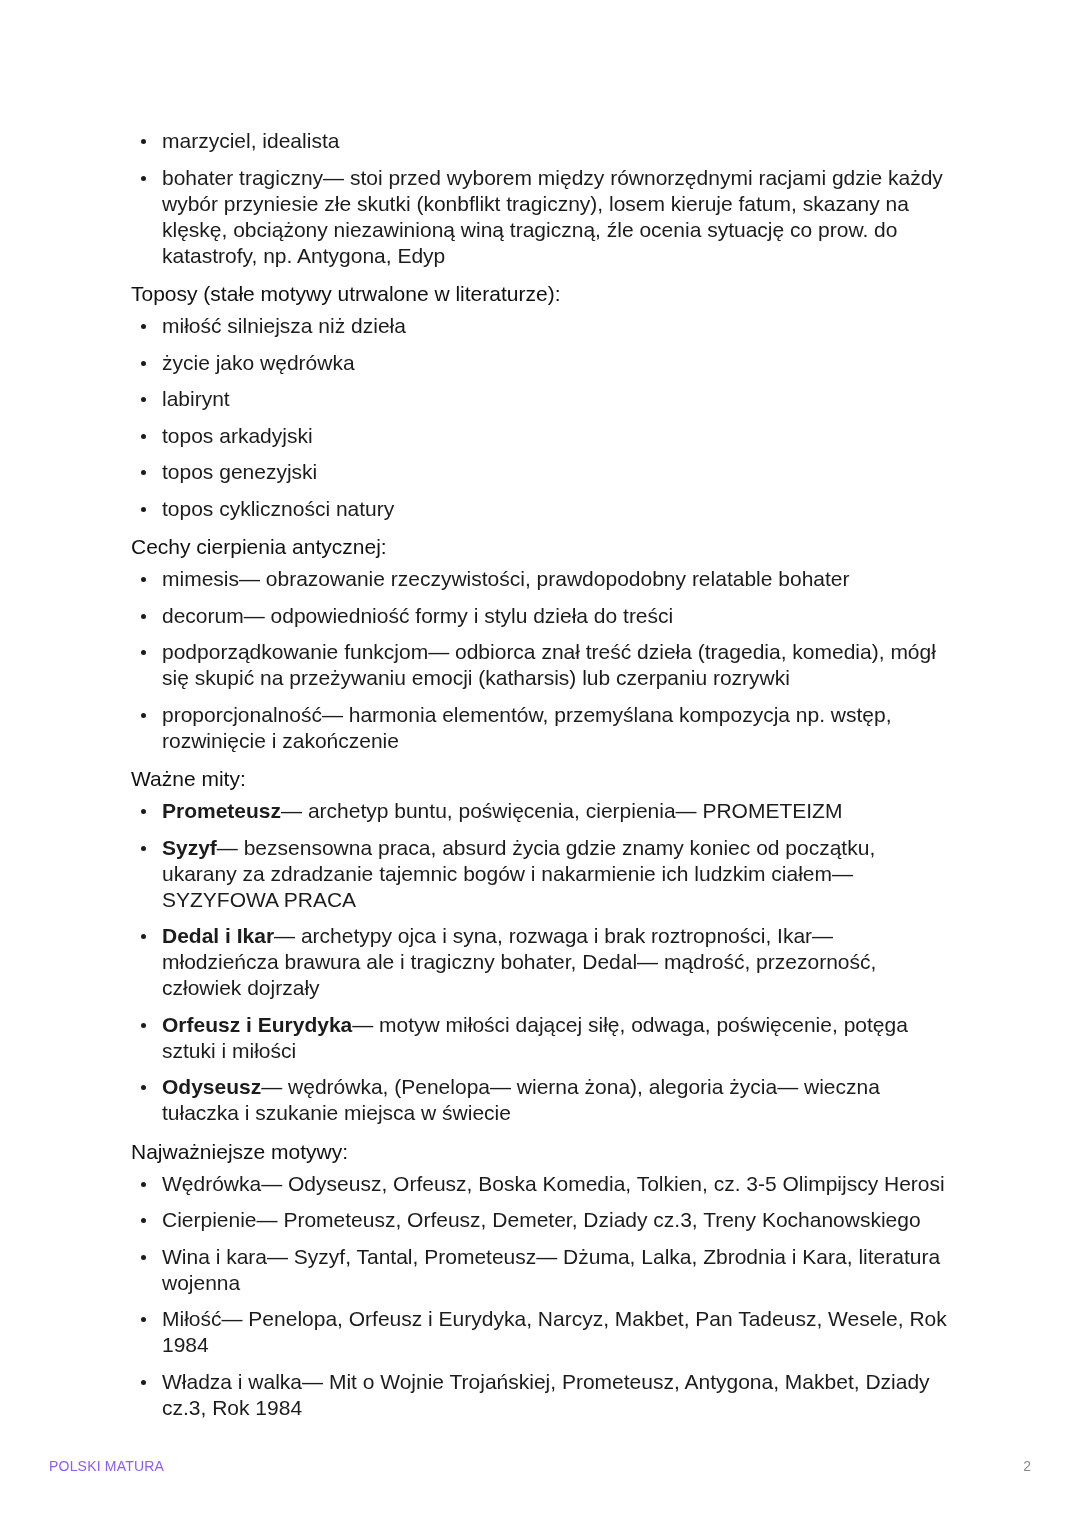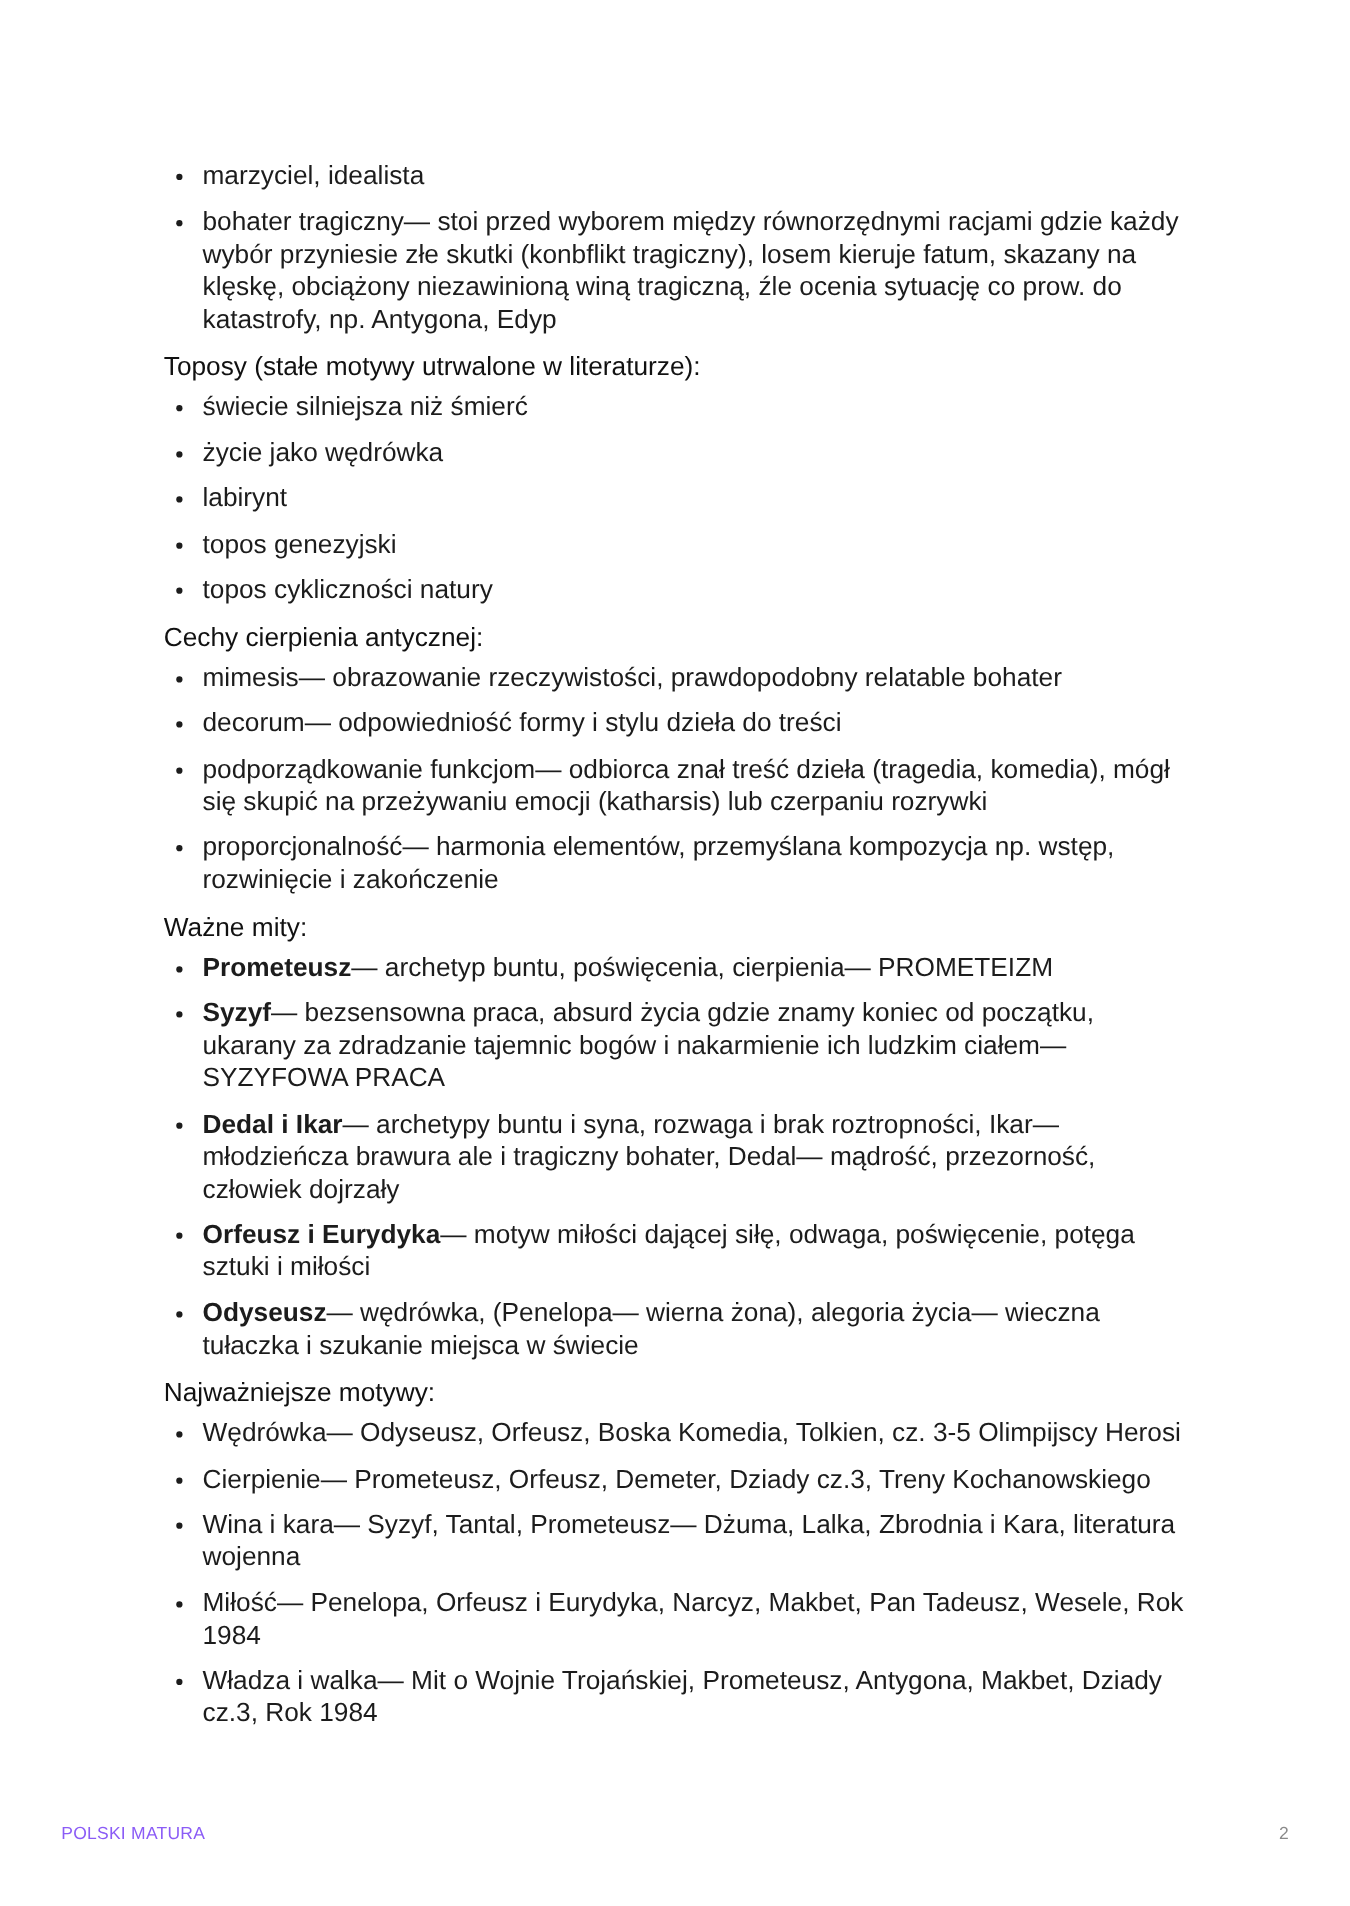--- a/index.html
+++ b/index.html
@@ -84,40 +84,41 @@
 <div class="page">
   <div class="content">
 
     <ul class="bullets">
       <li>marzyciel, idealista</li>
       <li>bohater tragiczny— stoi przed wyborem między równorzędnymi racjami gdzie każdy wybór przyniesie złe skutki (konbflikt tragiczny), losem kieruje fatum, skazany na klęskę, obciążony niezawinioną winą tragiczną, źle ocenia sytuację co prow. do katastrofy, np. Antygona, Edyp</li>
     </ul>
 
     <div class="section-title">Toposy (stałe motywy utrwalone w literaturze):</div>
     <ul class="bullets">
-      <li>świecie silniejsza niż śmierć</li>
+      <li>miłość silniejsza niż dzieła</li>
       <li>życie jako wędrówka</li>
       <li>labirynt</li>
+      <li>topos arkadyjski</li>
       <li>topos genezyjski</li>
       <li>topos cykliczności natury</li>
     </ul>
 
     <div class="section-title">Cechy cierpienia antycznej:</div>
     <ul class="bullets">
       <li>mimesis— obrazowanie rzeczywistości, prawdopodobny relatable bohater</li>
       <li>decorum— odpowiedniość formy i stylu dzieła do treści</li>
       <li>podporządkowanie funkcjom— odbiorca znał treść dzieła (tragedia, komedia), mógł się skupić na przeżywaniu emocji (katharsis) lub czerpaniu rozrywki</li>
       <li>proporcjonalność— harmonia elementów, przemyślana kompozycja np. wstęp, rozwinięcie i zakończenie</li>
     </ul>
 
     <div class="section-title">Ważne mity:</div>
     <ul class="bullets">
       <li><span class="term">Prometeusz</span><span>— archetyp buntu, poświęcenia, cierpienia— PROMETEIZM</span></li>
       <li><span class="term">Syzyf</span><span>— bezsensowna praca, absurd życia gdzie znamy koniec od początku, ukarany za zdradzanie tajemnic bogów i nakarmienie ich ludzkim ciałem— SYZYFOWA PRACA</span></li>
-      <li><span class="term">Dedal i Ikar</span><span>— archetypy buntu i syna, rozwaga i brak roztropności, Ikar— młodzieńcza brawura ale i tragiczny bohater, Dedal— mądrość, przezorność, człowiek dojrzały</span></li>
+      <li><span class="term">Dedal i Ikar</span><span>— archetypy ojca i syna, rozwaga i brak roztropności, Ikar— młodzieńcza brawura ale i tragiczny bohater, Dedal— mądrość, przezorność, człowiek dojrzały</span></li>
       <li><span class="term">Orfeusz i Eurydyka</span><span>— motyw miłości dającej siłę, odwaga, poświęcenie, potęga sztuki i miłości</span></li>
       <li><span class="term">Odyseusz</span><span>— wędrówka, (Penelopa— wierna żona), alegoria życia— wieczna tułaczka i szukanie miejsca w świecie</span></li>
     </ul>
 
     <div class="section-title">Najważniejsze motywy:</div>
     <ul class="bullets">
       <li>Wędrówka— Odyseusz, Orfeusz, Boska Komedia, Tolkien, cz. 3-5 Olimpijscy Herosi</li>
       <li>Cierpienie— Prometeusz, Orfeusz, Demeter, Dziady cz.3, Treny Kochanowskiego</li>
       <li>Wina i kara— Syzyf, Tantal, Prometeusz— Dżuma, Lalka, Zbrodnia i Kara, literatura wojenna</li>
       <li>Miłość— Penelopa, Orfeusz i Eurydyka, Narcyz, Makbet, Pan Tadeusz, Wesele, Rok 1984</li>

